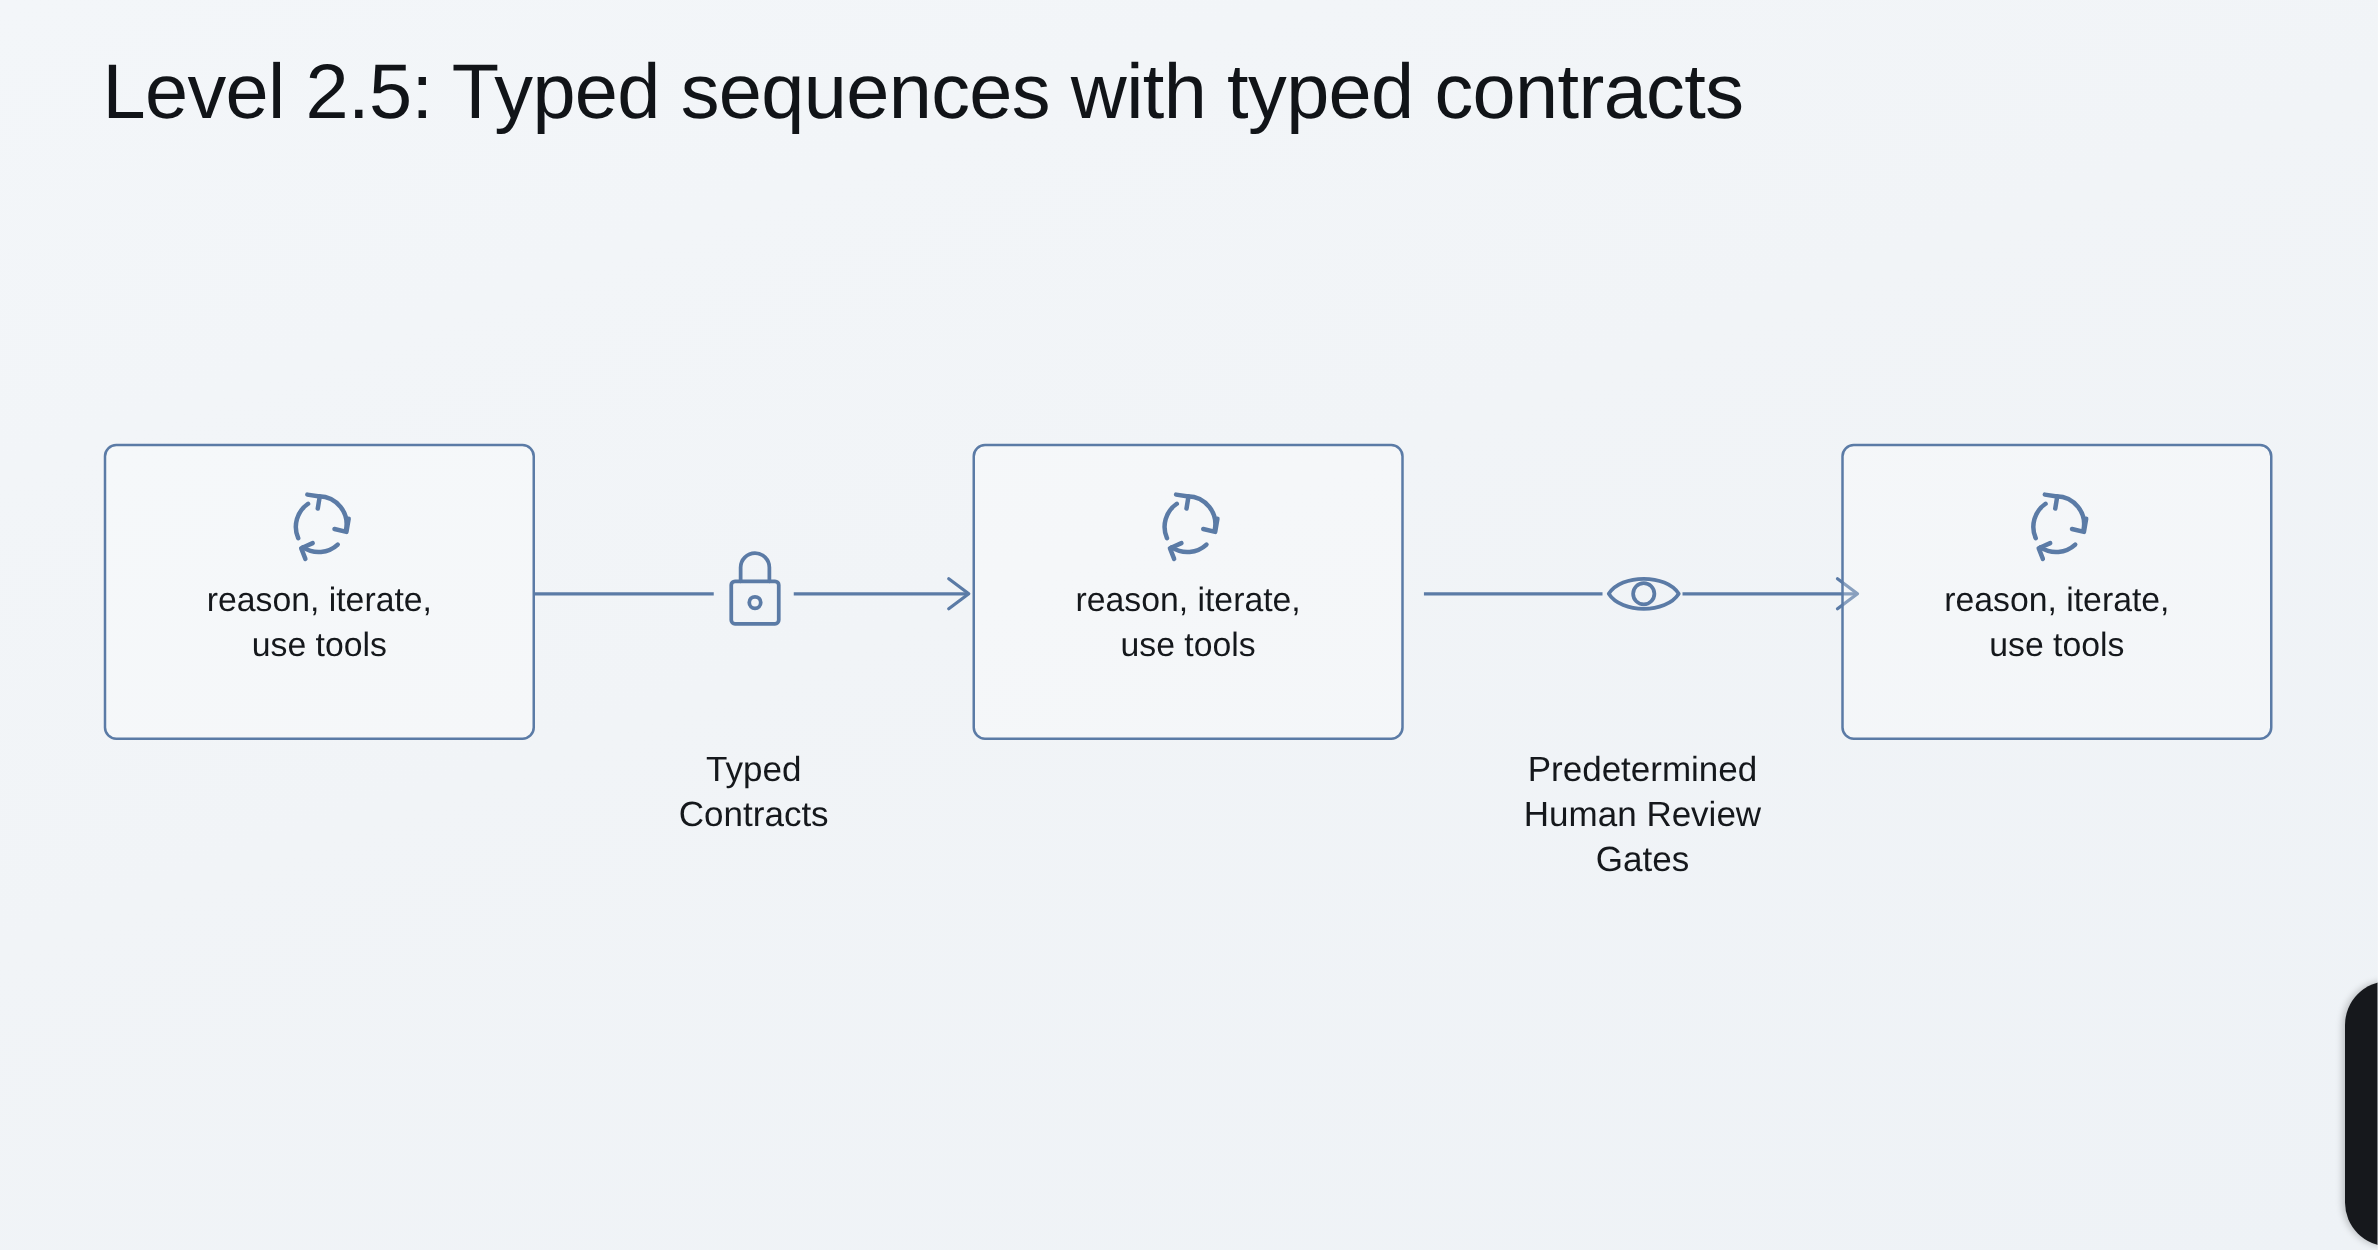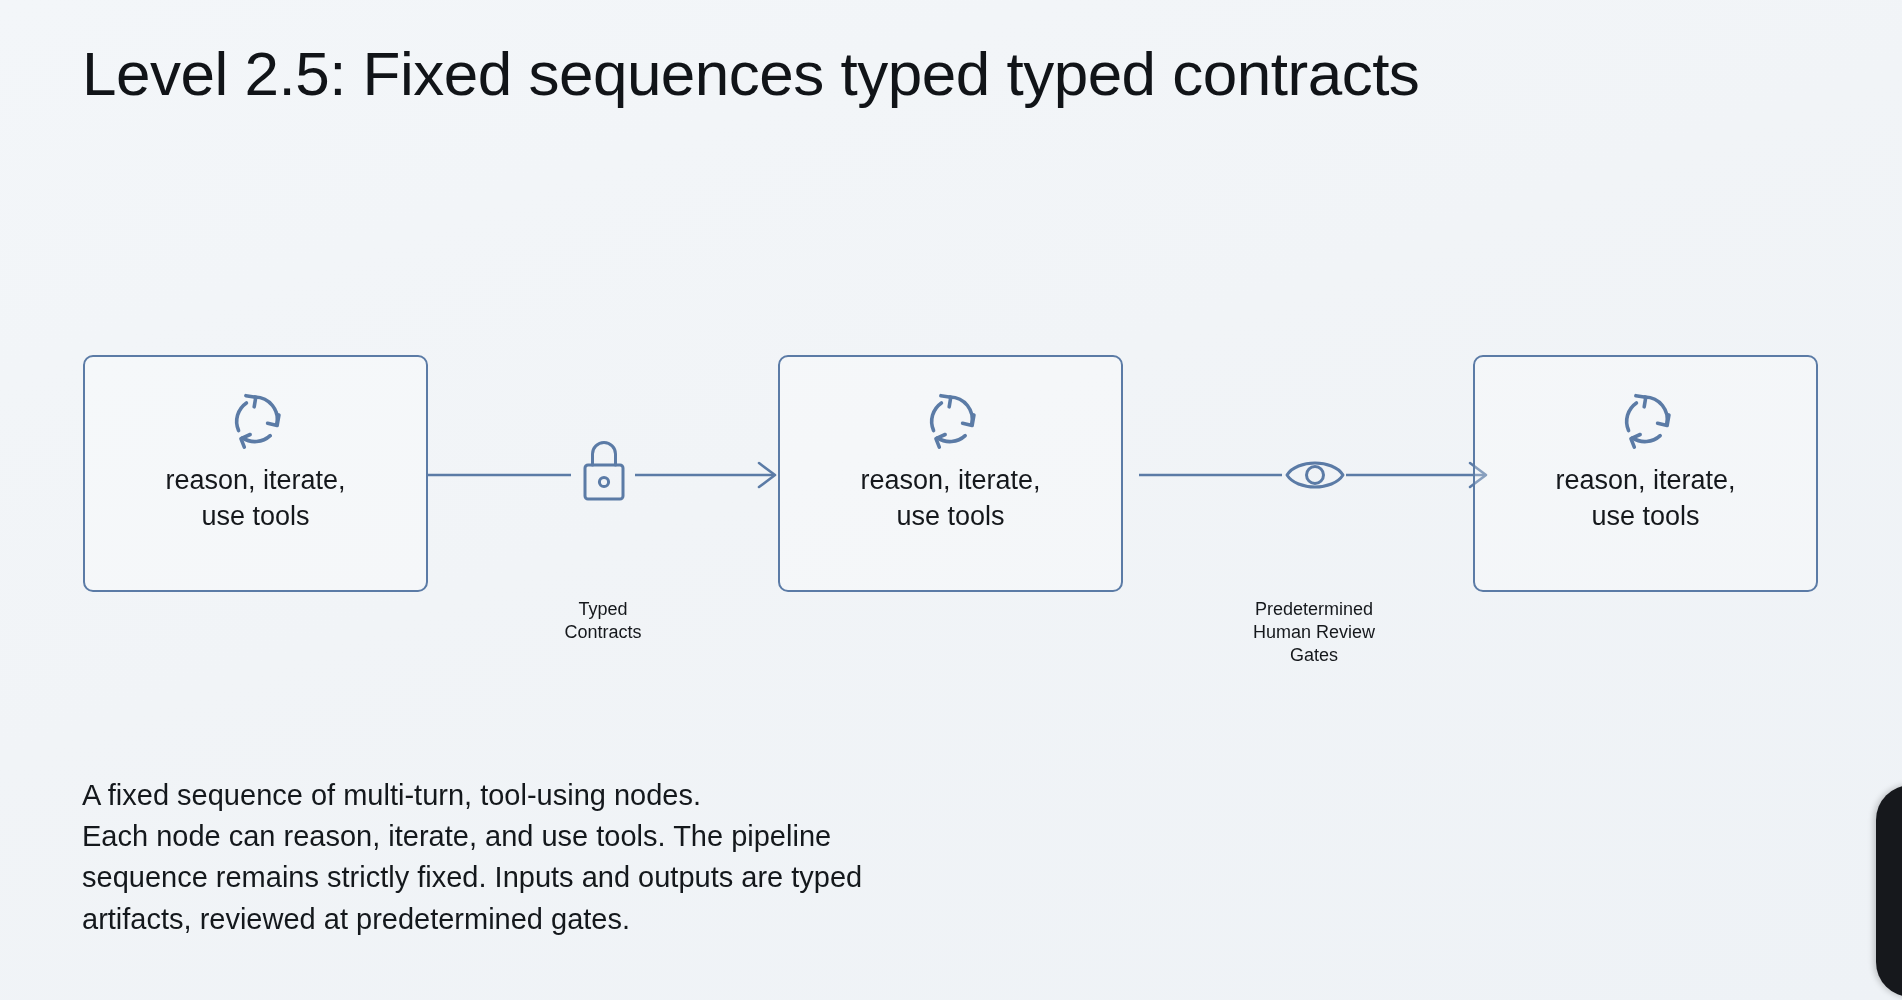--- a/index.html
+++ b/index.html
@@ -80,21 +80,21 @@
     align-items: center;
   }
   .connector-1 { left: 428px;  top: 355px; width: 350px; }
   .connector-2 { left: 1123px; top: 355px; width: 382px; }
 
   .conn-svg {
     display: block;
   }
   .conn-label {
     margin-top: 6px;
-    font-size: 18px;
+    font-size: 28px;
     line-height: 1.28;
     color: #15181c;
     text-align: center;
     white-space: pre-line;
   }
 
   
   .caption {
     position: absolute;
     left: 82px;
@@ -116,21 +116,21 @@
     background: #16181c;
     border-radius: 40px;
     box-shadow: -2px 0 6px rgba(0,0,0,0.22);
   }
 </style>
 </head>
 <body>
 
 <div class="slide">
 
-  <div class="title">Level 2.5: Fixed sequences typed typed contracts</div>
+  <div class="title">Level 2.5: Typed sequences with typed contracts</div>
 
   <div class="diagram">
 
     <div class="node node-1">
       <svg class="node-icon" viewBox="0 0 64 64" fill="none">
         <g stroke="#5b7ba6" stroke-width="3.2" stroke-linecap="round" stroke-linejoin="round" fill="none">
           <path d="M16.5 40.5 A20 20 0 0 1 23.5 16.0"></path>
           <path d="M31.2 10.6 A20 20 0 0 1 50.4 35.0"></path>
           <path d="M44.6 45.0 A20 20 0 0 1 20.0 47.0"></path>
           <polyline points="23.0,9.5 31.8,10.9 30.4,19.4"></polyline>
@@ -201,20 +201,16 @@
           <polyline points="52.4,26.6 50.8,36.0 42.3,34.0"></polyline>
           <polyline points="26.8,44.0 18.6,47.6 21.6,55.2"></polyline>
         </g>
       </svg>
       <div class="node-label">reason, iterate,
 use tools</div>
     </div>
 
   </div>
 
-  <div class="caption">A fixed sequence of multi-turn, tool-using nodes.
-Each node can reason, iterate, and use tools. The pipeline
-sequence remains strictly fixed. Inputs and outputs are typed
-artifacts, reviewed at predetermined gates.</div>
 
   <div class="edge-pill"></div>
 
 </div>
 
 </body></html>

